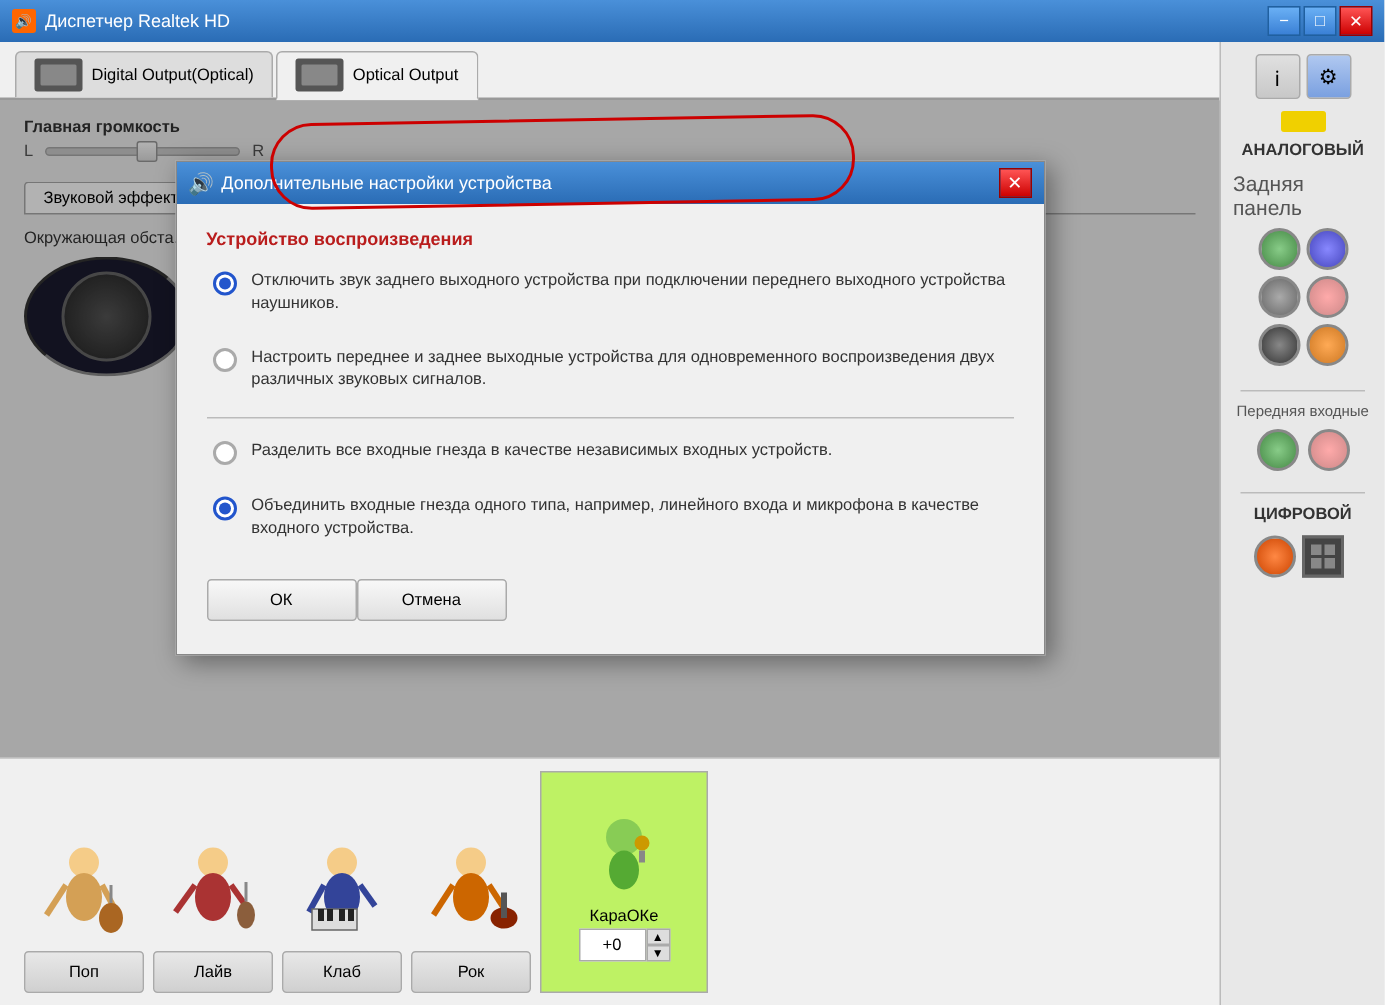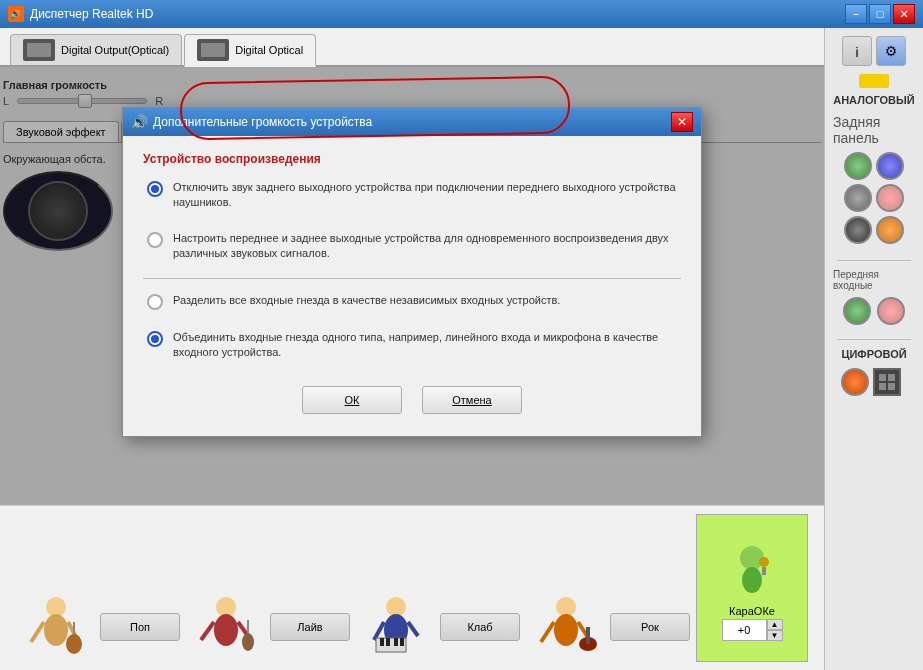--- a/index.html
+++ b/index.html
@@ -93,21 +93,21 @@
     .tab-icon::before {
       content: '';
       position: absolute; top: 4px; left: 4px;
       width: 24px; height: 14px;
       background: #888;
       border-radius: 1px;
     }
 
     
     .content-area {
-      padding: 12px 3px;
+      padding: 12px 16px;
       flex: 1;
       position: relative;
     }
 
     
     .volume-section {
       margin-bottom: 14px;
     }
     .section-label {
       font-size: 11px;
@@ -177,21 +177,21 @@
       font-size: 11px; color: #333; margin-top: 10px; margin-bottom: 8px; text-align: center;
     }
 
     
     .effects-row {
       display: flex; align-items: flex-end; gap: 6px;
       padding: 8px 16px;
       border-top: 1px solid #ccc;
     }
     .effect-item {
-      display: flex; flex-direction: row; align-items: center; gap: 4px;
+      display: flex; flex-direction: column; gap: 4px;
       cursor: pointer;
     }
     .effect-figure {
       width: 80px; height: 70px;
       display: flex; align-items: flex-end; justify-content: center;
     }
     .effect-btn {
       width: 80px; height: 28px;
       background: linear-gradient(to bottom, #e8e8e8, #d0d0d0);
       border: 1px solid #aaa;
@@ -387,23 +387,22 @@
       font-size: 11px;
       color: #333;
       line-height: 1.4;
     }
     .dialog-separator {
       height: 1px;
       background: #bbb;
       margin: 10px 0;
     }
     .dialog-buttons {
-      display: flex; justify-content: center; gap: 20px;
+      display: flex; 
       padding: 10px 0 6px;
-      text-decoration: underline;
     }
     .dialog-btn {
       width: 100px; height: 28px;
       background: linear-gradient(to bottom, #f8f8f8, #e0e0e0);
       border: 1px solid #aaa;
       font-size: 11px;
       cursor: pointer;
       border-radius: 3px;
     }
 
@@ -437,21 +436,21 @@
 
   <div class="left-panel">
 
     <div class="tabs-row">
       <div class="tab">
         <span class="tab-icon"></span>
         <span>Digital Output(Optical)</span>
       </div>
       <div class="tab active">
         <span class="tab-icon"></span>
-        <span>Digital Optical</span>
+        <span>Optical Output</span>
       </div>
     </div>
 
     <div class="content-area" style="position:relative;">
 
       <div class="volume-section">
         <div class="section-label">Главная громкость</div>
         <div class="volume-row">
           <span class="lr-label">L</span>
           <div class="slider-track">
@@ -478,21 +477,21 @@
       </div>
 
       <div class="eq-label">Эквалайзер</div>
 
       <div class="modal-overlay">
 
         <div class="dialog">
 
           <div class="dialog-title-bar">
             <span class="dialog-title-icon">🔊</span>
-            <span>Дополнительные громкость устройства</span>
+            <span>Дополнительные настройки устройства</span>
             <div class="dialog-close-btn">✕</div>
           </div>
 
           <div class="dialog-body">
 
             <div class="red-oval"></div>
 
             <div class="dialog-section-title">Устройство воспроизведения</div>
 
             <div class="radio-option selected">

